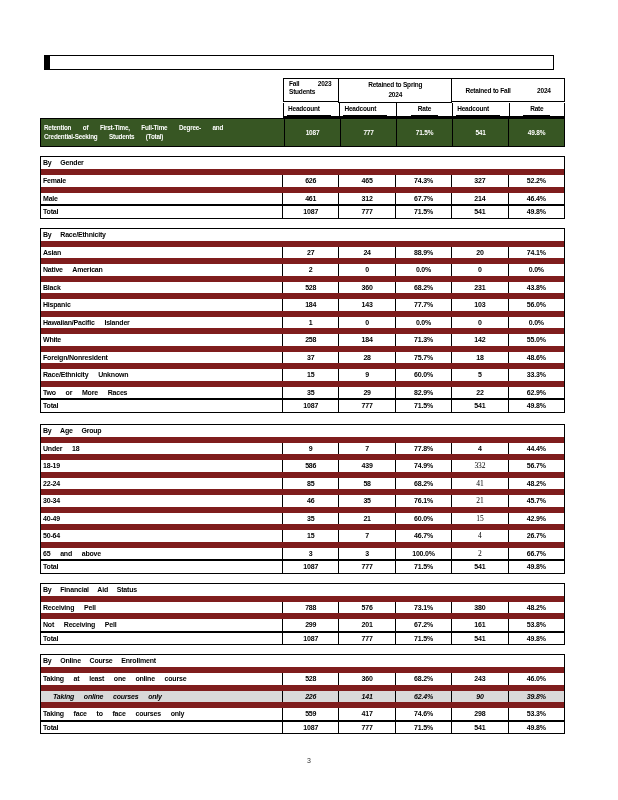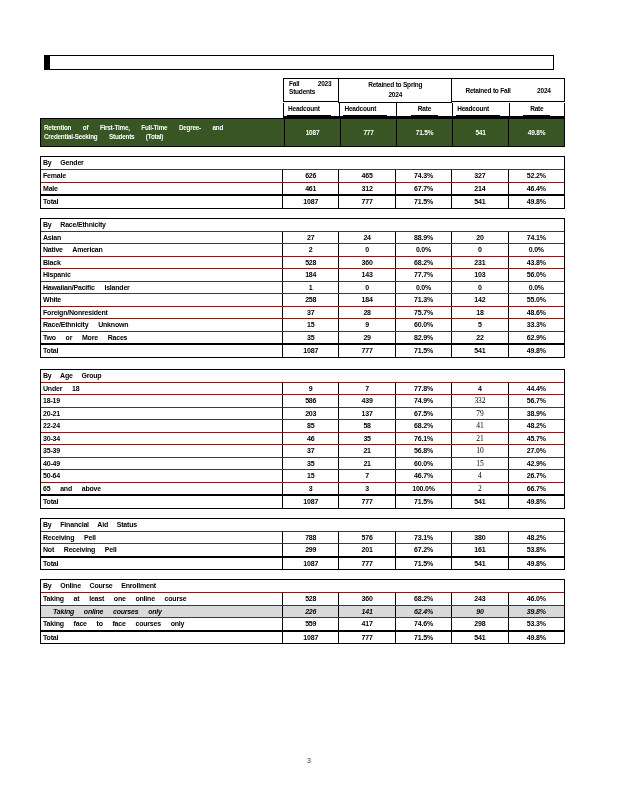--- a/index.html
+++ b/index.html
@@ -43,21 +43,21 @@
     display:grid;grid-template-columns:243px repeat(5,1fr);
     background:#375623;color:#fff;border:1px solid #000;height:27px;
   }
   .tb-label{font-size:6.3px;line-height:9px;padding:4px 0 0 3px;word-spacing:10px;white-space:nowrap;}
   .tb-val{border-left:1px solid #000;text-align:center;font-size:6.5px;line-height:27px;}
   
   .section{border:1.5px solid #000;margin-top:9px;}
   .section-title{font-size:7px;line-height:12px;height:12px;padding-left:2px;word-spacing:7px;}
   .row{
     display:grid;grid-template-columns:241px repeat(5,1fr);
-    border-top:1px solid #7f1d1d;height:11.5px;line-height:11.5px;font-size:7px;
+    border-top:6px solid #7f1d1d;height:11.5px;line-height:11.5px;font-size:7px;
   }
   .cell-label{padding-left:2px;word-spacing:8px;white-space:nowrap;overflow:hidden;}
   .cell-val{border-left:1px solid #000;text-align:center;}
   .total-row{border-top:2.5px solid #000;}
   .row.shaded{background:#D9D9D9;font-style:italic;}
   .row .indent{padding-left:12px;}
   .serif-num{font-family:"Liberation Serif",serif;font-weight:normal;font-size:7.5px;}
   .age-gap{margin-top:11px;}
   
   .page-num{
@@ -237,50 +237,34 @@
         </div>
         <div class="row">
           <div class="cell-label">18-19</div>
           <div class="cell-val">586</div>
           <div class="cell-val">439</div>
           <div class="cell-val">74.9%</div>
           <div class="cell-val serif-num">332</div>
           <div class="cell-val">56.7%</div>
         </div>
         <div class="row">
-          <div class="cell-label">20-21</div>
-          <div class="cell-val">203</div>
-          <div class="cell-val">137</div>
-          <div class="cell-val">67.5%</div>
-          <div class="cell-val serif-num">79</div>
-          <div class="cell-val">38.9%</div>
-        </div>
-        <div class="row">
           <div class="cell-label">22-24</div>
           <div class="cell-val">85</div>
           <div class="cell-val">58</div>
           <div class="cell-val">68.2%</div>
           <div class="cell-val serif-num">41</div>
           <div class="cell-val">48.2%</div>
         </div>
         <div class="row">
           <div class="cell-label">30-34</div>
           <div class="cell-val">46</div>
           <div class="cell-val">35</div>
           <div class="cell-val">76.1%</div>
           <div class="cell-val serif-num">21</div>
           <div class="cell-val">45.7%</div>
-        </div>
-        <div class="row">
-          <div class="cell-label">35-39</div>
-          <div class="cell-val">37</div>
-          <div class="cell-val">21</div>
-          <div class="cell-val">56.8%</div>
-          <div class="cell-val serif-num">10</div>
-          <div class="cell-val">27.0%</div>
         </div>
         <div class="row">
           <div class="cell-label">40-49</div>
           <div class="cell-val">35</div>
           <div class="cell-val">21</div>
           <div class="cell-val">60.0%</div>
           <div class="cell-val serif-num">15</div>
           <div class="cell-val">42.9%</div>
         </div>
         <div class="row">

